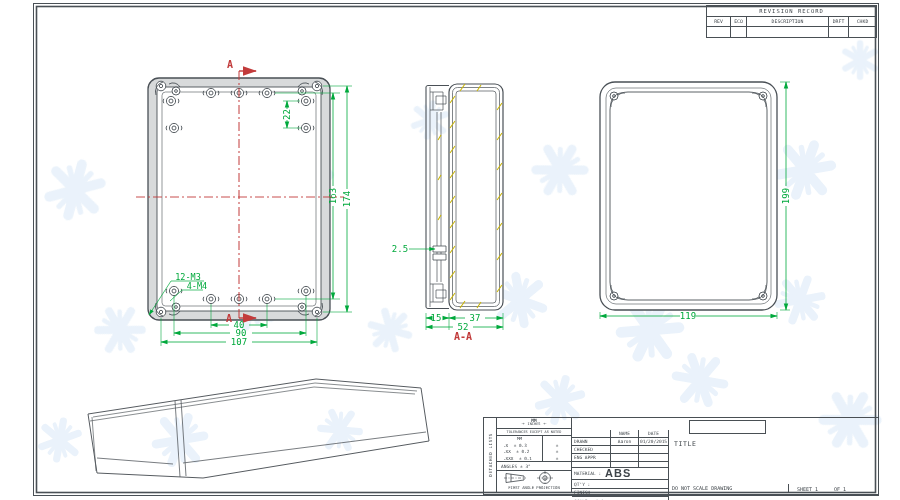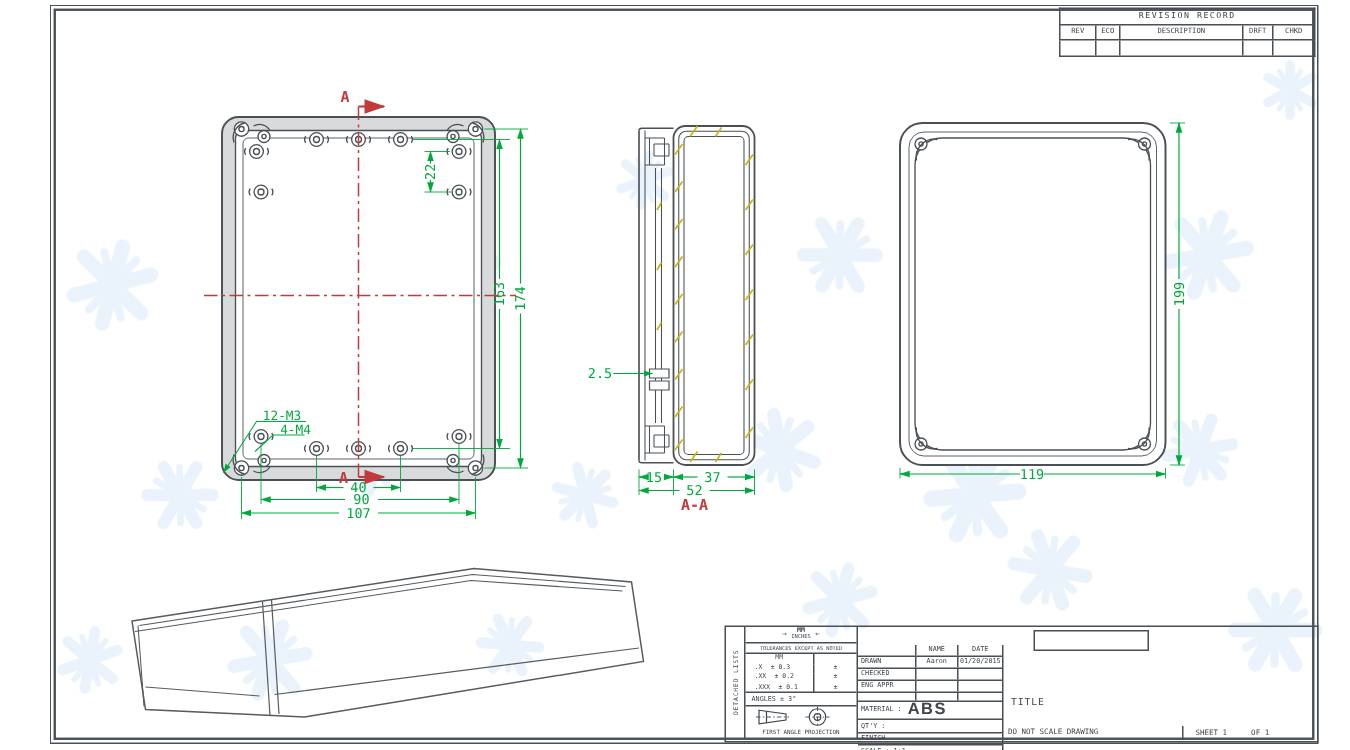--- a/index.html
+++ b/index.html
@@ -46,21 +46,21 @@
   .mrow .c1{width:39px;border-right:1px solid #494f54;padding-left:2px;overflow:hidden;}
   .mrow .c2{width:28px;border-right:1px solid #494f54;text-align:center;}
   .mrow .c3{flex:1;text-align:center;overflow:hidden;}
   .mrow.empty{height:6px;}
   .lrow{border-bottom:1px solid #494f54;padding-left:2px;display:flex;align-items:center;}
   .r-mat{height:12px;}
   .mat-v{font-size:11px;font-weight:bold;margin-left:4px;letter-spacing:1px;font-family:"Liberation Sans",sans-serif;line-height:11px;}
   .r-qty{height:9px;} .r-fin{height:8px;} .r-scale{height:9px;border-bottom:none;}
   .tb-right{position:absolute;left:185px;top:0;width:209px;height:74px;font-size:5px;}
   .logo-box{position:absolute;left:20px;top:2px;width:77px;height:14px;border:1px solid #494f54;}
-  .title-lbl{position:absolute;left:5px;top:22px;font-size:6.5px;letter-spacing:.6px;margin-top:24px;}
+  .title-lbl{position:absolute;left:5px;top:22px;font-size:6.5px;letter-spacing:.6px;}
   .dn-area{position:absolute;left:0;top:48px;width:209px;height:18px;border-top:1px solid #494f54;border-bottom:1px solid #494f54;}
   .dn-left{position:absolute;left:0;top:0;width:147px;height:16px;border-right:1px solid #494f54;padding:1px 0 0 3px;}
   .dn1{font-size:4.8px;border-bottom:1px solid #494f54;width:132px;height:7px;line-height:6.5px;}
   .dn2{font-size:4.8px;display:flex;align-items:center;gap:8px;margin-top:1px;}
   .pn{font-size:7px;line-height:7px;}
   .size-cell{position:absolute;left:147px;top:0;width:28px;height:16px;border-right:1px solid #494f54;text-align:center;}
   .sz-l{display:block;font-size:3.7px;line-height:4px;padding-top:1px;}
   .sz-v{display:block;font-size:9px;font-weight:bold;line-height:10px;font-family:"Liberation Sans",sans-serif;}
   .rev-cell{position:absolute;left:175px;top:0;width:34px;height:16px;font-size:3.7px;text-align:center;padding-top:1px;}
   .bottom-row{position:absolute;left:0;top:66px;width:209px;height:9px;display:flex;align-items:center;font-size:5px;}

